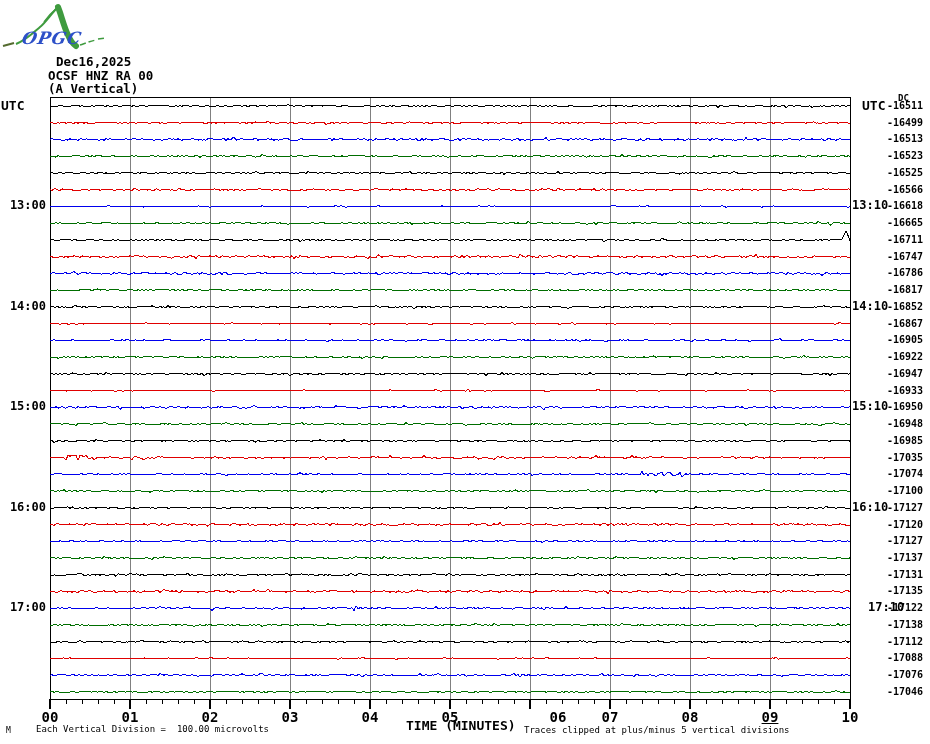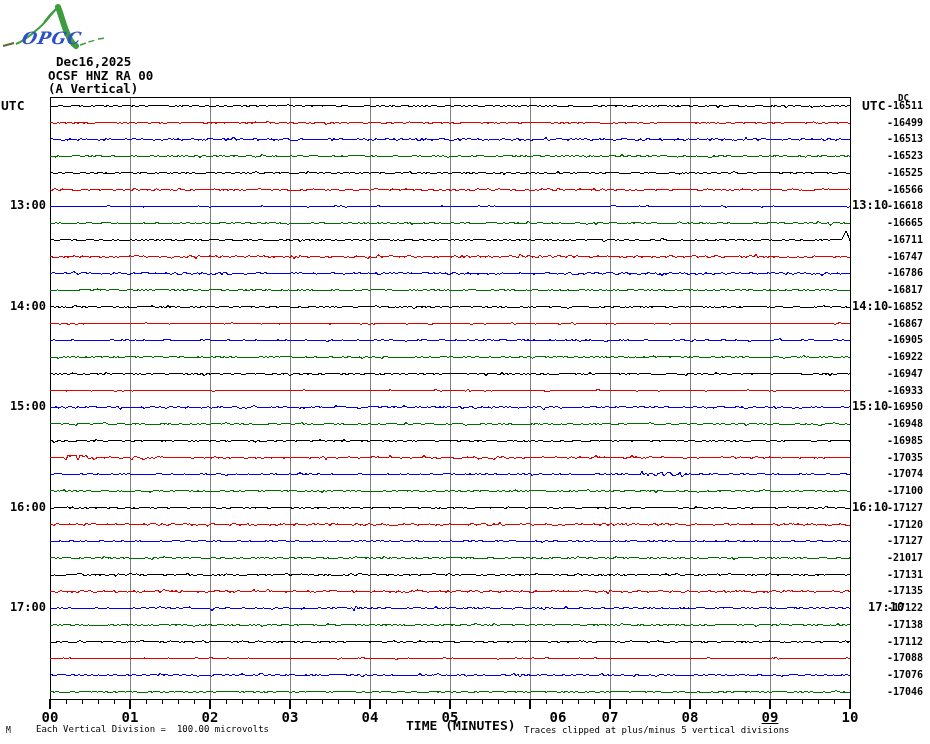--- a/index.html
+++ b/index.html
@@ -169,21 +169,21 @@
       <div class="abs dcval" style="left: 887px; top: 419.06px;">-16948</div>
       <div class="abs dcval" style="left: 887px; top: 435.8px;">-16985</div>
       <div class="abs dcval" style="left: 887px; top: 452.54px;">-17035</div>
       <div class="abs dcval" style="left: 887px; top: 469.28px;">-17074</div>
       <div class="abs dcval" style="left: 887px; top: 486.02px;">-17100</div>
       <div class="abs hlab tr" style="left: 0px; top: 500.76px; width: 46px;">16:00</div>
       <div class="abs hlab" style="left: 852px; top: 500.76px;">16:10</div>
       <div class="abs dcval" style="left: 887px; top: 502.76px;">-17127</div>
       <div class="abs dcval" style="left: 887px; top: 519.5px;">-17120</div>
       <div class="abs dcval" style="left: 887px; top: 536.24px;">-17127</div>
-      <div class="abs dcval" style="left: 887px; top: 552.98px;">-21017</div>
+      <div class="abs dcval" style="left: 887px; top: 552.98px;">-17137</div>
       <div class="abs dcval" style="left: 887px; top: 569.72px;">-17131</div>
       <div class="abs dcval" style="left: 887px; top: 586.46px;">-17135</div>
       <div class="abs hlab tr" style="left: 0px; top: 601.2px; width: 46px;">17:00</div>
       <div class="abs hlab" style="left: 852px; top: 601.2px; padding-left: 16px;">17:10</div>
       <div class="abs dcval" style="left: 887px; top: 603.2px;">-17122</div>
       <div class="abs dcval" style="left: 887px; top: 619.94px;">-17138</div>
       <div class="abs dcval" style="left: 887px; top: 636.68px;">-17112</div>
       <div class="abs dcval" style="left: 887px; top: 653.42px;">-17088</div>
       <div class="abs dcval" style="left: 887px; top: 670.16px;">-17076</div>
       <div class="abs dcval" style="left: 887px; top: 686.9px;">-17046</div>

